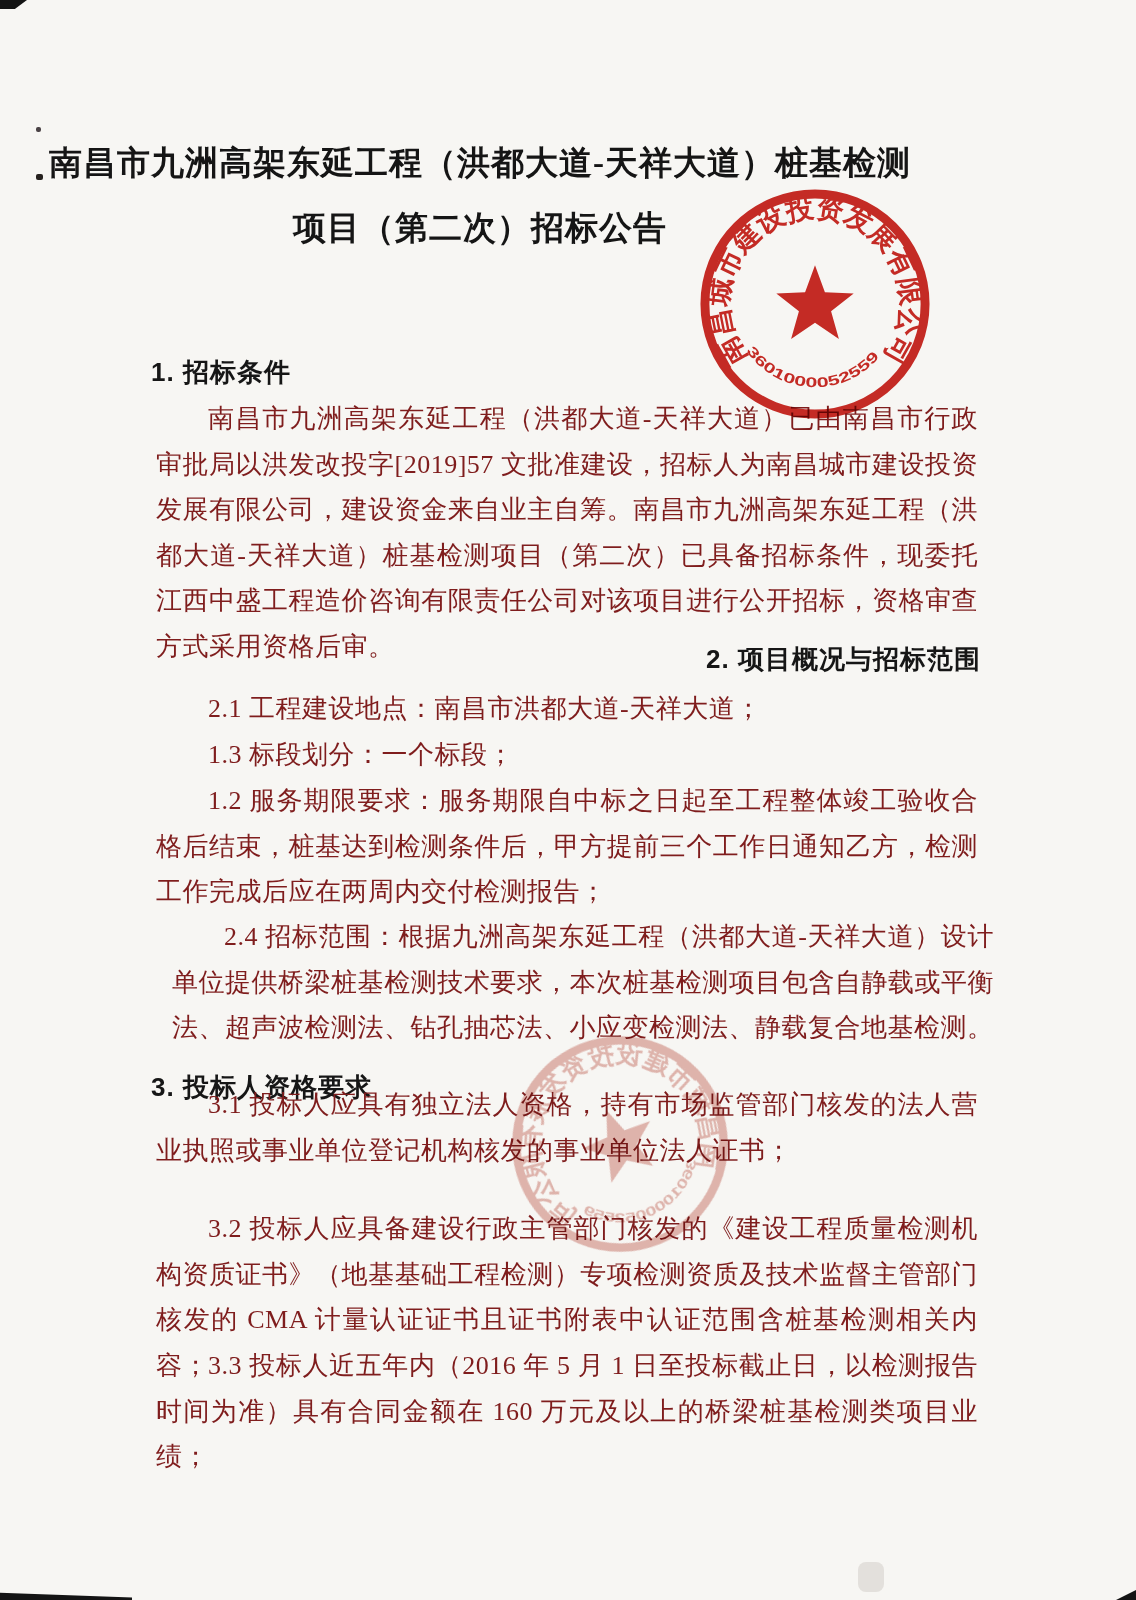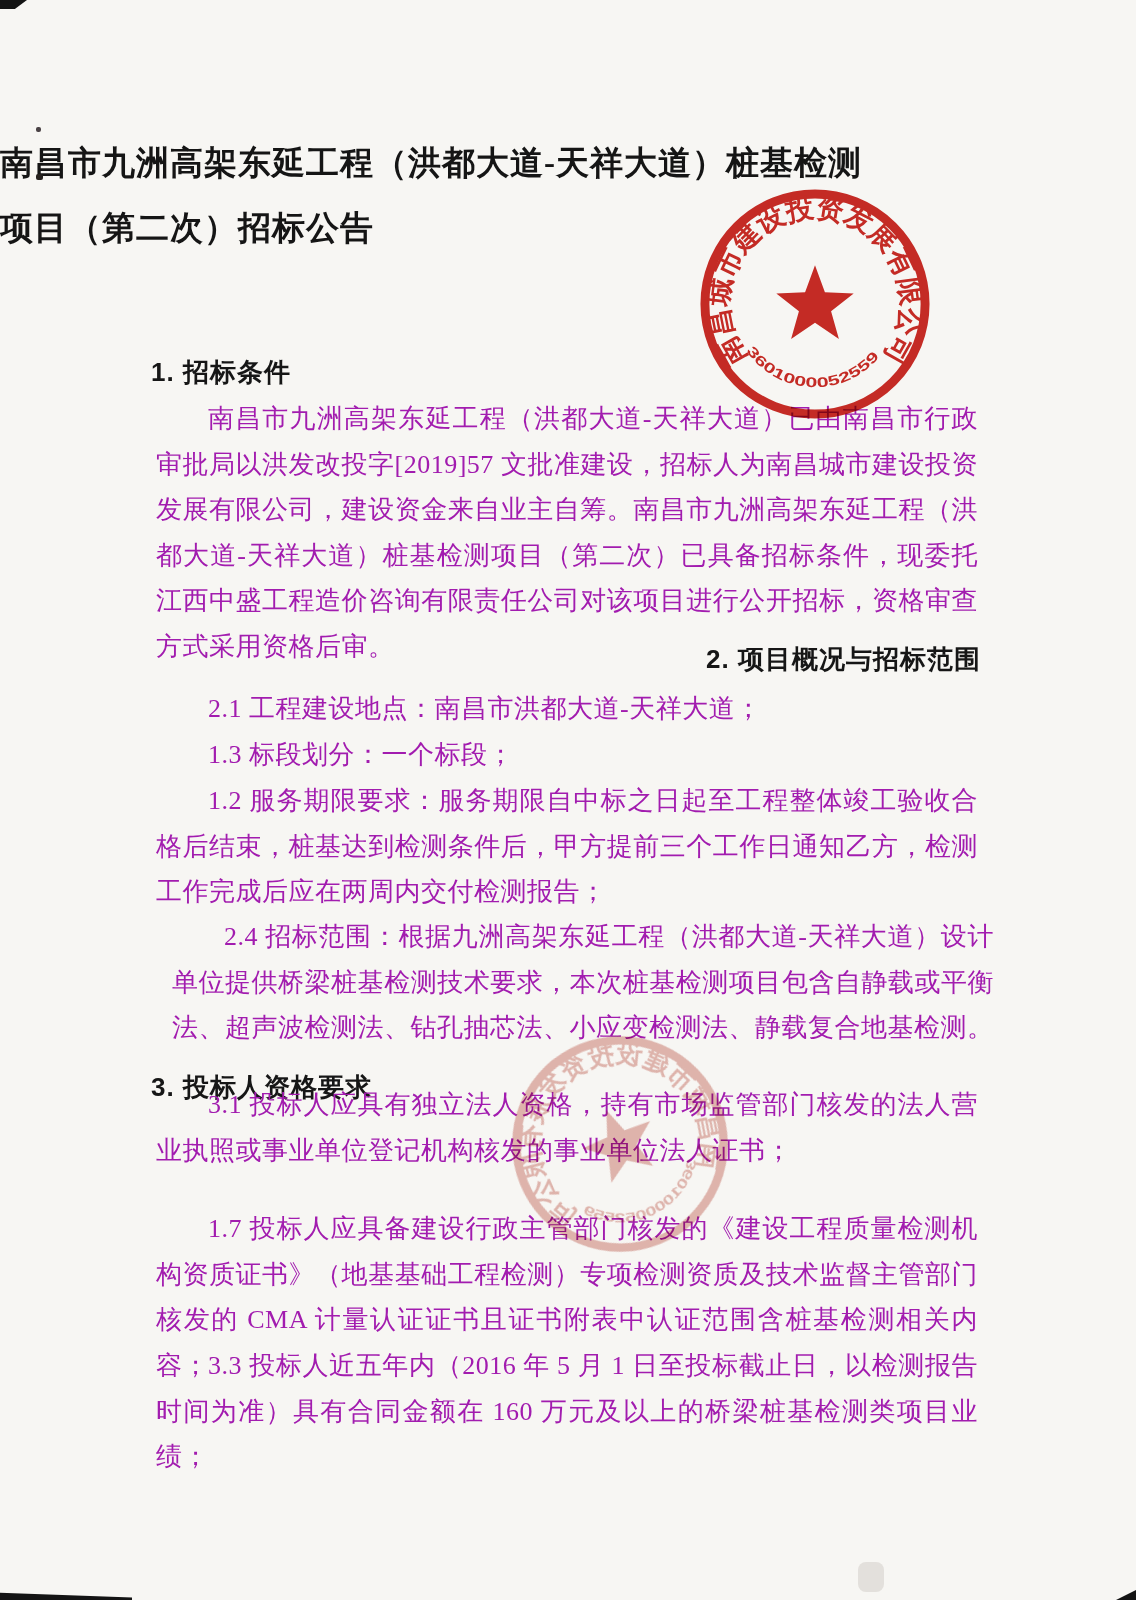--- a/index.html
+++ b/index.html
@@ -4,37 +4,37 @@
 <style>
   html,body{margin:0;padding:0;}
   body{
     width:1136px;height:1600px;position:relative;overflow:hidden;
     background:#f7f6f3;
     font-family:"Liberation Serif", serif;
     color:#1f1f1f;
   }
   
   .title-line{
-    position:absolute;left:0;width:960px;text-align:left;
+    position:absolute;left:0;width:960px;text-align:center;
     font-size:33px;font-weight:700;color:#151515;letter-spacing:1px;
     font-family:"Liberation Serif", serif;
   }
   #title1{top:141px;}
   #title2{top:206px;}
 
   
   .sec-head{
     position:absolute;left:151px;width:830px;
     font-family:"Liberation Sans", sans-serif;
     font-weight:700;font-size:26px;color:#161616;letter-spacing:1px;
   }
   
   .para{
     position:absolute;left:156px;width:822px;
-    font-size:26px;line-height:45.5px;color:#a21caf;
+    font-size:26px;line-height:45.5px;color:#7f1d1d;
     text-align:justify;text-indent:2em;letter-spacing:0.5px;
   }
 
   
   .seal{position:absolute;mix-blend-mode:multiply;}
   #seal-main{left:696px;top:185px;width:238px;height:238px;opacity:0.95;}
   #seal-main svg{color:#c8201a;}
   #seal-faint{
     left:508px;top:1032px;width:224px;height:224px;opacity:0.42;
     transform:scaleX(-1) rotate(22deg);
@@ -62,21 +62,21 @@
 <div class="para" style="top:396px;">南昌市九洲高架东延工程（洪都大道-天祥大道）已由南昌市行政审批局以洪发改投字[2019]57 文批准建设，招标人为南昌城市建设投资发展有限公司，建设资金来自业主自筹。南昌市九洲高架东延工程（洪都大道-天祥大道）桩基检测项目（第二次）已具备招标条件，现委托江西中盛工程造价咨询有限责任公司对该项目进行公开招标，资格审查方式采用资格后审。</div>
 
 <div class="sec-head" style="top:642px;text-align:right;">2. 项目概况与招标范围</div>
 <div class="para" style="top:686px;">2.1 工程建设地点：南昌市洪都大道-天祥大道；</div>
 <div class="para" style="top:732px;">1.3 标段划分：一个标段；</div>
 <div class="para" style="top:778px;">1.2 服务期限要求：服务期限自中标之日起至工程整体竣工验收合格后结束，桩基达到检测条件后，甲方提前三个工作日通知乙方，检测工作完成后应在两周内交付检测报告；</div>
 <div class="para" style="top:914px;margin-left:16px;">2.4 招标范围：根据九洲高架东延工程（洪都大道-天祥大道）设计单位提供桥梁桩基检测技术要求，本次桩基检测项目包含自静载或平衡法、超声波检测法、钻孔抽芯法、小应变检测法、静载复合地基检测。</div>
 
 <div class="sec-head" style="top:1070px;">3. 投标人资格要求</div>
 <div class="para" style="top:1082px;">3.1 投标人应具有独立法人资格，持有市场监管部门核发的法人营业执照或事业单位登记机构核发的事业单位法人证书；</div>
-<div class="para" style="top:1206px;">1.7 投标人应具备建设行政主管部门核发的《建设工程质量检测机构资质证书》（地基基础工程检测）专项检测资质及技术监督主管部门核发的 CMA 计量认证证书且证书附表中认证范围含桩基检测相关内容；</div>
+<div class="para" style="top:1206px;">3.2 投标人应具备建设行政主管部门核发的《建设工程质量检测机构资质证书》（地基基础工程检测）专项检测资质及技术监督主管部门核发的 CMA 计量认证证书且证书附表中认证范围含桩基检测相关内容；</div>
 <div class="para" style="top:1343px;">3.3 投标人近五年内（2016 年 5 月 1 日至投标截止日，以检测报告时间为准）具有合同金额在 160 万元及以上的桥梁桩基检测类项目业绩；</div>
 
 <div id="seal-main" class="seal">
   <svg viewBox="0 0 240 240">
     <circle cx="120" cy="120" r="111" fill="none" stroke="currentColor" stroke-width="9"></circle>
     <polygon fill="currentColor" points="120,81 130,108.2 159,109.3 136.2,127.3 144.1,155.2 120,139 95.9,155.2 103.8,127.3 81,109.3 110,108.2"></polygon>
     <path id="arc-name-1" d="M 53.4 175.9 A 87 87 0 1 1 186.6 175.9" fill="none"></path>
     <path id="arc-num-1" d="M 47.3 162 A 84 84 0 0 0 192.7 162" fill="none"></path>
     <text font-size="29" font-weight="bold" fill="currentColor" font-family="Liberation Sans, sans-serif">
       <textPath href="#arc-name-1" startOffset="2" textLength="390" lengthAdjust="spacingAndGlyphs">南昌城市建设投资发展有限公司</textPath>

